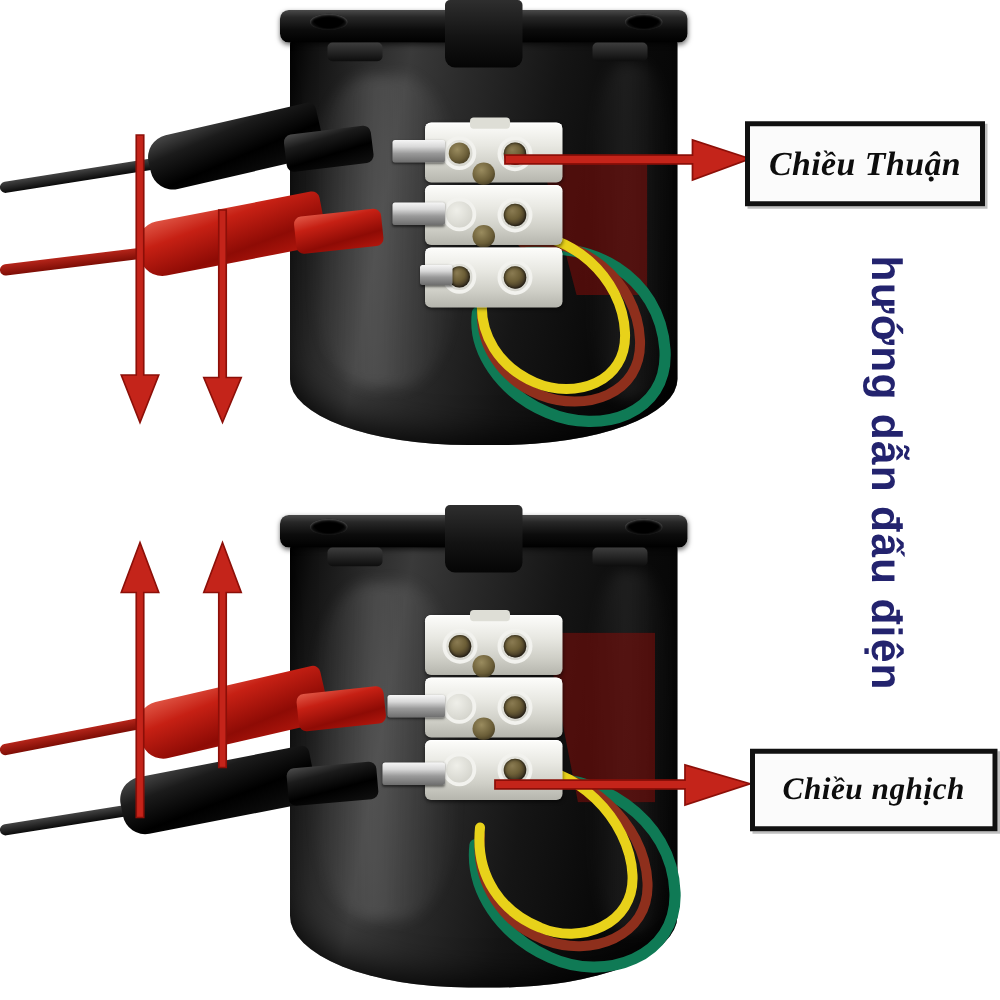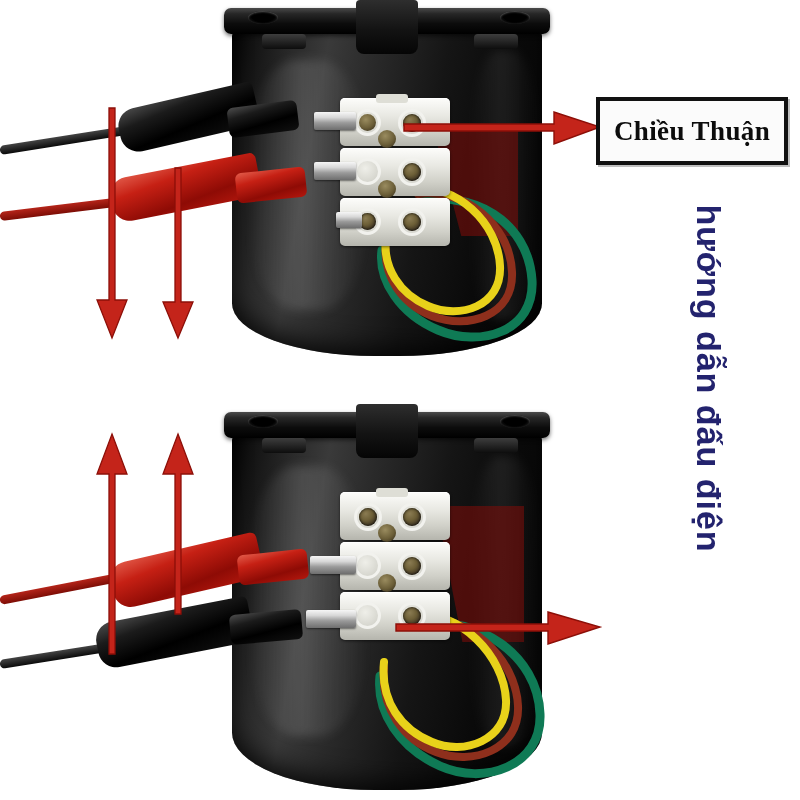--- a/index.html
+++ b/index.html
@@ -68,21 +68,21 @@
   .arrow svg{display:block;overflow:visible;}
 
   
   .wedge{position:absolute;background:rgba(130,12,10,.55);}
 
   
   .label-box{position:absolute;background:#fbfbfb;border:4px solid #111;
     display:flex;align-items:center;justify-content:center;
     box-shadow:2px 2px 0 rgba(0,0,0,.25);}
   .label-box span{font-family:"Liberation Serif",serif;font-weight:700;color:#0d0d0d;
-    letter-spacing:.4px;white-space:nowrap;}
+    letter-spacing:.4px;white-space:nowrap;font-style:italic;}
 
   
   #vertical-caption{position:absolute;left:648px;top:188px;width:120px;height:380px;
     display:flex;align-items:center;justify-content:center;}
   #vertical-caption span{
     transform:rotate(90deg);transform-origin:center center;white-space:nowrap;
     font-family:"Liberation Sans",sans-serif;font-weight:700;font-size:34px;
     color:#23236e;letter-spacing:1px;}
 </style>
 </head>
@@ -245,18 +245,21 @@
     <svg width="40" height="180" viewBox="0 0 40 180">
       <path d="M20,0 L35,40 L23,40 L23,180 L17,180 L17,40 L5,40 Z" fill="#c4241a" stroke="#8c0f08" stroke-width="1.3"></path>
     </svg>
   </div>
 
   <div class="label-box" style="left:596px;top:97px;width:184px;height:60px;">
     <span style="font-size:27px;">Chiều Thuận</span>
   </div>
 
 
+  <div class="label-box" style="left:600px;top:599px;width:190px;height:58px;">
+    <span style="font-size:25px;">Chiều nghịch</span>
+  </div>
 
   <div id="vertical-caption">
     <span>hướng dẫn đấu điện</span>
   </div>
 
 </div>
 
 </body></html>

